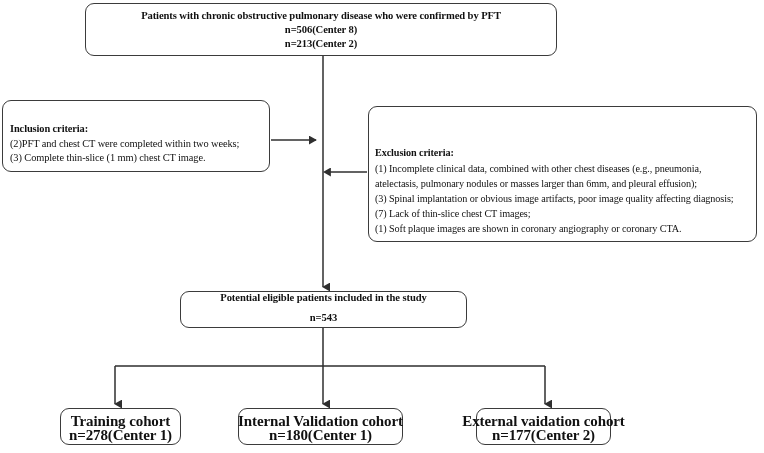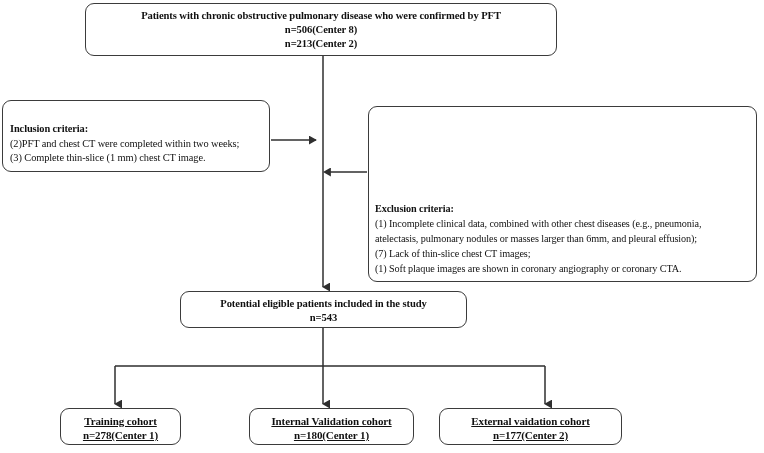--- a/index.html
+++ b/index.html
@@ -42,32 +42,32 @@
   }
   .bold { font-weight: bold; }
   .node-top { left: 85px; top: 3px; width: 472px; height: 53px; padding: 4px 6px; }
   .node-top .line { font-size: 10.6px; line-height: 14px; }
   .node-inclusion {
     left: 2px; top: 100px; width: 268px; height: 72px;
     padding: 5px 20px 5px 7px; align-items: flex-start;
   }
   .node-inclusion .line { font-size: 10.4px; line-height: 14.6px; }
   .node-exclusion {
-    left: 368px; top: 106px; width: 389px; height: 176px;
+    left: 368px; top: 106px; width: 389px; height: 136px;
     padding: 5px 20px 5px 6px; align-items: flex-start;
   }
   .node-exclusion .line { font-size: 10.2px; line-height: 15.1px; white-space: normal; }
   .node-exclusion .hang { display: block; text-indent: 0; }
-  .node-middle { left: 180px; top: 291px; width: 287px; height: 37px; padding: 2px 6px; }
+  .node-middle { left: 180px; top: 291px; width: 287px; height: 37px; padding: 2px 6px; gap: 6px; }
   .node-middle .line { font-size: 10.6px; line-height: 14px; }
   .node-cohort { height: 37px; top: 408px; padding: 2px 6px; }
-  .node-cohort .line { font-size: 11px; line-height: 14px; text-decoration: underline; }
+  .node-cohort .line { font-size: 15px; line-height: 14px; }
   .node-training { left: 60px; width: 121px; }
-  .node-internal { left: 238px; width: 165px; margin-left: 11px; }
-  .node-external { left: 439px; width: 183px; }
+  .node-internal { left: 238px; width: 165px; }
+  .node-external { left: 476px; width: 135px; }
 </style>
 </head>
 <body>
 
 <div id="flow-root">
 
   <svg id="connectors" viewBox="0 0 764 453" xmlns="http://www.w3.org/2000/svg">
     <defs>
       <marker id="arrow-down" viewBox="0 0 10 10" refX="5" refY="8" markerWidth="6" markerHeight="6" orient="auto-start-reverse">
         <path d="M 0 0 L 5 9 L 10 0 z" fill="#2f2f2f"></path>
@@ -100,20 +100,21 @@
 
   <div class="node node-inclusion">
     <div class="line bold">Inclusion criteria:</div>
     <div class="line">(2)PFT and chest CT were completed within two weeks;</div>
     <div class="line">(3) Complete thin-slice (1 mm) chest CT image.</div>
   </div>
 
   <div class="node node-exclusion">
     <div class="line bold">Exclusion criteria:</div>
     <div class="line hang">(1) Incomplete clinical data, combined with other chest diseases (e.g., pneumonia, atelectasis, pulmonary nodules or masses larger than 6mm, and pleural effusion);</div>
+    <div class="line hang">(3) Spinal implantation or obvious image artifacts, poor image quality affecting diagnosis;</div>
     <div class="line hang">(7) Lack of thin-slice chest CT images;</div>
     <div class="line hang">(1) Soft plaque images are shown in coronary angiography or coronary CTA.</div>
   </div>
 
   <div class="node node-middle center-txt">
     <div class="line bold">Potential eligible patients included in the study</div>
     <div class="line bold">n=543</div>
   </div>
 
   <div class="node node-cohort node-training center-txt">

